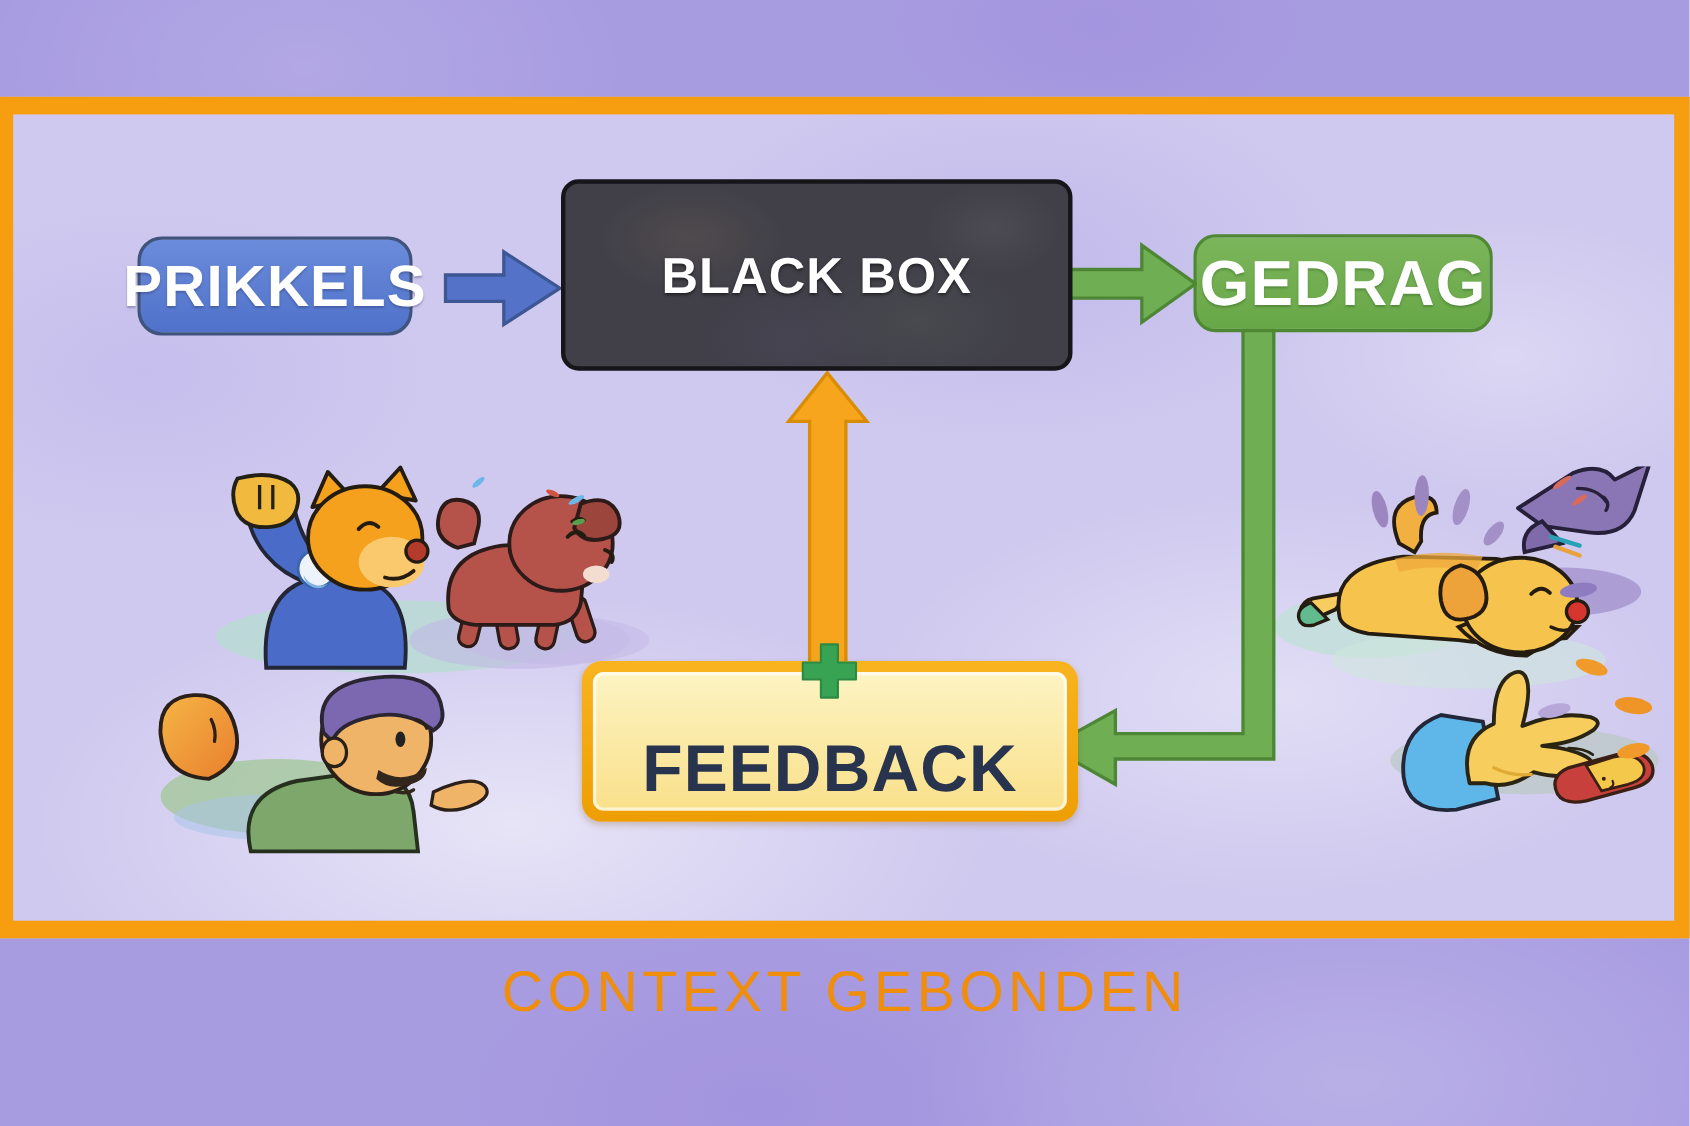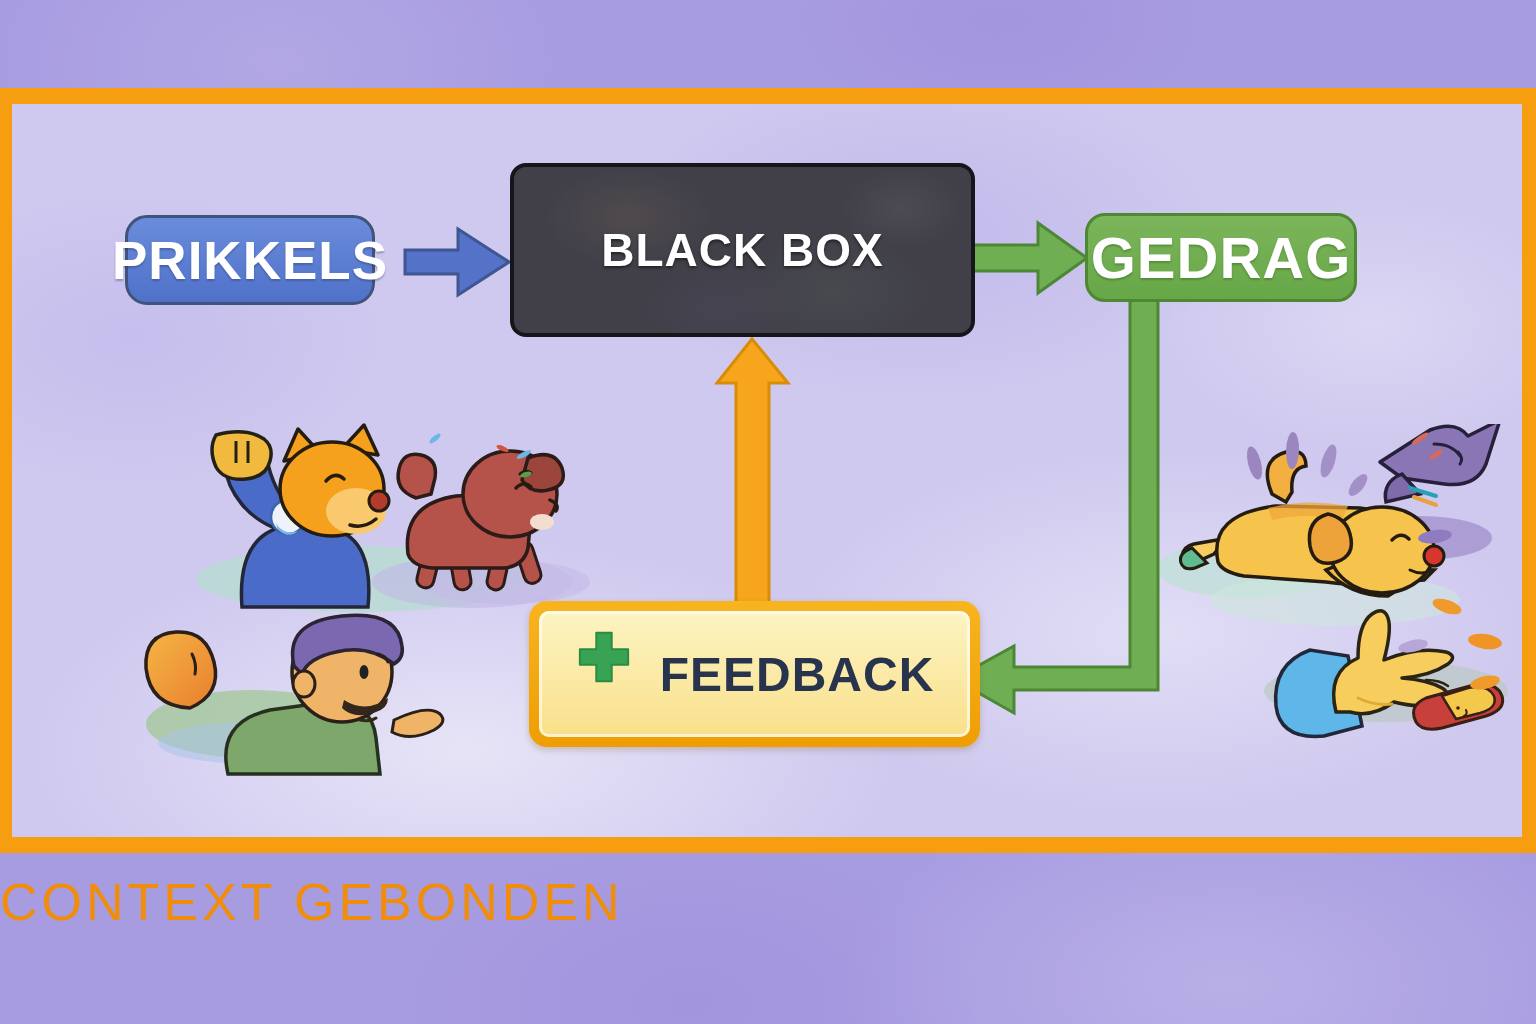--- a/index.html
+++ b/index.html
@@ -62,32 +62,32 @@
     left:529px;top:601px;width:451px;height:146px;
     background:linear-gradient(#f8b41f,#ee9e03);
     border-radius:18px;padding:10px;z-index:4;
     box-shadow:0 3px 6px rgba(120,80,10,.25);
   }
   .feedback-inner{
     width:100%;height:100%;box-sizing:border-box;border-radius:10px;
     background:linear-gradient(#fdf4c3,#f9e08a);
     box-shadow:inset 0 0 0 3px rgba(255,255,255,.6);
     display:flex;align-items:center;justify-content:center;gap:25px;
-    color:#28344e;font-weight:bold;font-size:48px;letter-spacing:1px;
+    color:#28344e;font-weight:bold;font-size:60px;letter-spacing:1px;flex-direction:column;
   }
   .plus-icon{width:58px;height:58px;margin:-34px 2px 0 0;flex:0 0 auto;}
   
   .arrows{position:absolute;left:0;top:0;z-index:3;pointer-events:none;}
   
   .illus{position:absolute;z-index:2;}
   .shadow{position:absolute;border-radius:50%;z-index:1;}
   .petal{position:absolute;border-radius:50%;z-index:2;}
   
   .caption{
-    position:absolute;left:0;top:872px;width:100%;text-align:left;
+    position:absolute;left:0;top:872px;width:100%;text-align:center;
     font-size:52px;letter-spacing:4px;color:#f08d0a;z-index:5;font-weight:400;
   }
 </style>
 </head>
 <body>
 
 <div class="stage">
 
   <div class="frame"></div>
 

